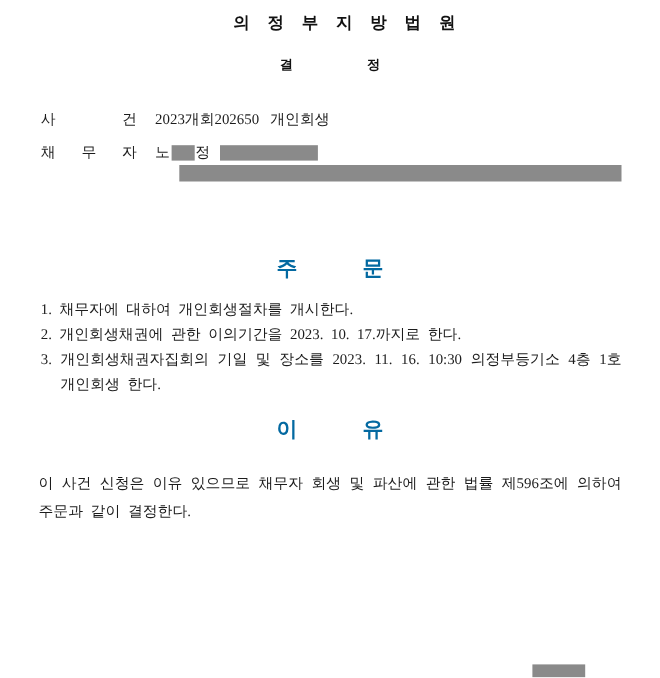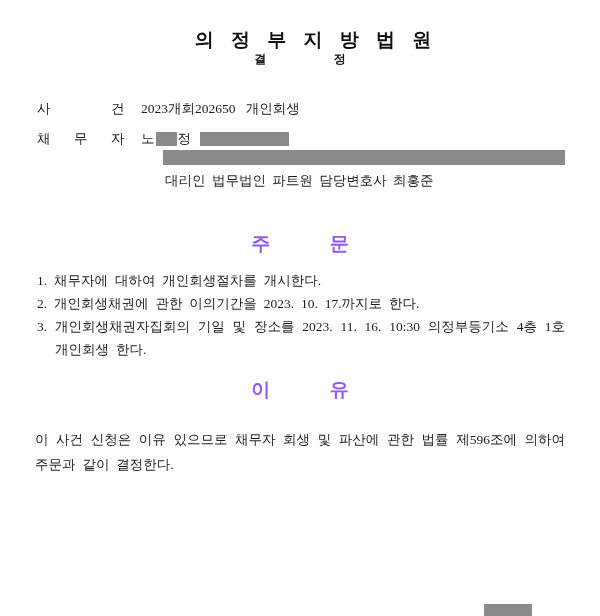--- a/index.html
+++ b/index.html
@@ -7,24 +7,24 @@
     position: relative;
     width: 600px;
     height: 616px;
     background: #ffffff;
     color: #1c1c1c;
     font-family: "Liberation Serif", serif;
     font-size: 13.5px;
     overflow: hidden;
   }
   .court-title {
-    position: absolute; top: 11px; left: 0; right: 0; margin: 16px;
+    position: absolute; top: 11px; left: 0; right: 0; margin: 0;
     text-align: center;
     font-family: "Liberation Sans", sans-serif;
-    font-weight: 700; font-size: 19px; color: #111;
+    font-weight: 700; font-size: 15px; color: #111;
     letter-spacing: 2px; word-spacing: 8px; padding-left: 28px;
   }
   .doc-type {
     position: absolute; top: 51px; left: 0; right: 0; margin: 0;
     text-align: center;
     font-family: "Liberation Sans", sans-serif;
     font-weight: 700; font-size: 12px; color: #111;
     word-spacing: 64px;
   }
   .row { position: absolute; left: 37px; display: flex; align-items: flex-start; }
@@ -41,21 +41,21 @@
   .redact { background: var(--redaction-color, #8a8a8a); }
   .redact.name-sq { display: inline-block; width: 21px; height: 14px; margin: 0 1px; }
   .redact.name-bar { display: inline-block; width: 89px; height: 14px; margin-left: 9px; }
   .redact.full-bar { position: absolute; left: 163px; top: 150px; width: 402px; height: 15px; }
   .redact.stamp { position: absolute; left: 484px; top: 604px; width: 48px; height: 12px; }
   .rep-line { position: absolute; left: 165px; top: 172px; word-spacing: 3px; }
   .sec-heading {
     position: absolute; left: 0; right: 0; margin: 0;
     text-align: center;
     font-family: "Liberation Sans", sans-serif;
-    font-weight: 700; font-size: 19px; color: #8b5cf6;
+    font-weight: 700; font-size: 19px; color: #0369a1;
     word-spacing: 54px;
   }
   .order-heading { top: 231px; }
   .reason-heading { top: 377px; }
   .order-list {
     position: absolute; left: 37px; right: 35px; top: 269px;
     line-height: 23px; word-spacing: 3.5px;
   }
   .order-item.cont { padding-left: 18px; }
   .justified { text-align: justify; text-align-last: justify; }
@@ -94,21 +94,20 @@
     <div class="value name-line">
       <span>노</span>
       <span class="redact name-sq"></span>
       <span>정</span>
       <span class="redact name-bar"></span>
     </div>
   </div>
 
   <div class="redact full-bar"></div>
 
-  <div class="rep-line">대리인 법무법인 파트원 담당변호사 최홍준</div>
 
   <h3 class="sec-heading order-heading">주 문</h3>
 
   <div class="order-list">
     <div class="order-item">1. 채무자에 대하여 개인회생절차를 개시한다.</div>
     <div class="order-item">2. 개인회생채권에 관한 이의기간을 2023. 10. 17.까지로 한다.</div>
     <div class="order-item justified">3. 개인회생채권자집회의 기일 및 장소를 2023. 11. 16. 10:30 의정부등기소 4층 1호</div>
     <div class="order-item cont">개인회생 한다.</div>
   </div>
 

